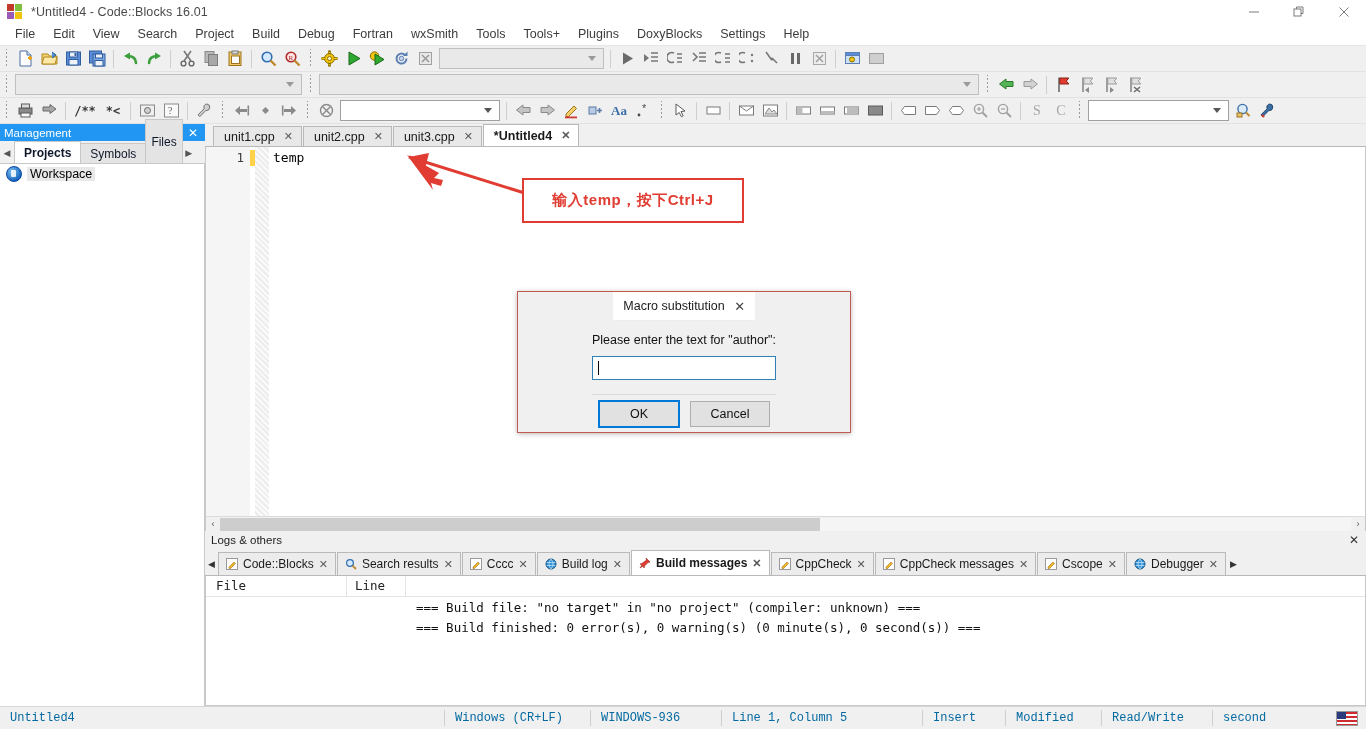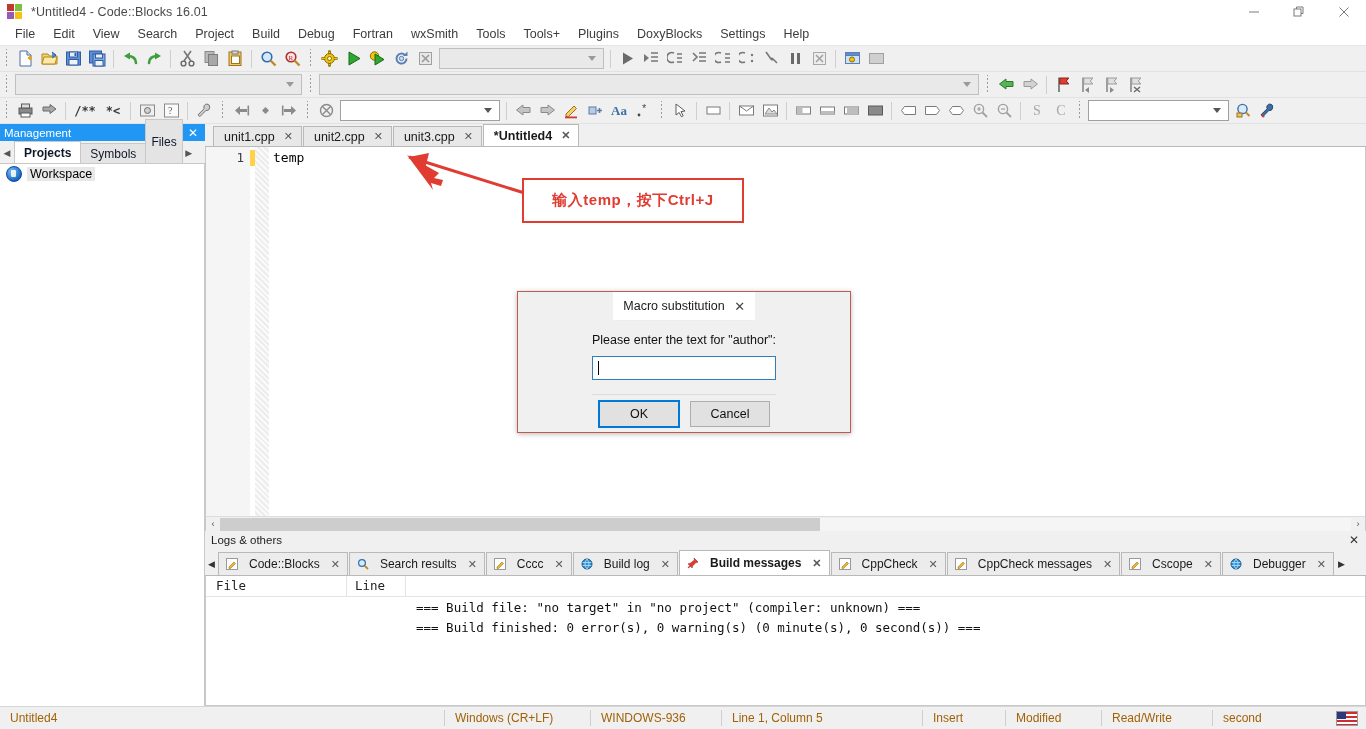--- a/index.html
+++ b/index.html
@@ -102,39 +102,39 @@
             font-size:15px;font-weight:bold;color:#e03c31;letter-spacing:.5px;}
 
   
   .logs{height:175px;flex:none;display:flex;flex-direction:column;background:#f0f0f0;}
   .logs-head{height:18px;display:flex;align-items:center;background:#f0f0f0;
              padding:0 4px 0 6px;font-size:11.5px;color:#222;flex:none;}
   .logs-head .t{flex:1;}
   .logs-x{color:#333;font-size:12px;padding:0 3px;}
   .log-tabs{height:26px;display:flex;align-items:flex-end;background:#f0f0f0;flex:none;
             border-bottom:1px solid #b9b9b9;}
-  .ltab{height:22px;padding:0 7px;display:flex;align-items:center;gap:11px;font-size:12px;
+  .ltab{height:22px;padding:0 7px;display:flex;align-items:center;gap:5px;font-size:12px;
         background:#ececec;border:1px solid #b9b9b9;border-bottom:none;margin-right:1px;flex:none;color:#1a1a1a;}
   .ltab.sel{background:#fff;font-weight:bold;height:24px;position:relative;z-index:2;}
   .ltab .x{color:#5a5a5a;font-size:11px;}
   .ltab-arrow{width:13px;height:22px;display:flex;align-items:center;justify-content:center;
               font-size:9px;color:#333;flex:none;}
   .log-body{flex:1;background:#fff;overflow:hidden;border:1px solid #c8c8c8;border-top:none;}
   .log-hdr{display:flex;height:20px;align-items:center;font-family:"DejaVu Sans Mono","Liberation Mono",monospace;
            font-size:12.5px;color:#222;border-bottom:1px solid #e4e4e4;}
   .col-file{width:130px;padding-left:10px;flex:none;border-right:1px solid #e4e4e4;height:20px;line-height:20px;}
   .col-line{width:50px;padding-left:8px;flex:none;border-right:1px solid #e4e4e4;height:20px;line-height:20px;}
   .col-msg{flex:1;padding-left:10px;}
   .log-row{display:flex;height:20px;align-items:center;font-family:"DejaVu Sans Mono","Liberation Mono",monospace;
            font-size:12.5px;color:#111;}
   .log-row .col-file,.log-row .col-line{border-right:1px solid transparent;}
 
   
   .status{height:22px;background:#f0f0f0;display:flex;align-items:center;flex:none;
-          border-top:1px solid #d6d6d6;font-size:12px;color:#a16207;}
+          border-top:1px solid #d6d6d6;font-size:12px;color:#0369a1;font-family:Liberation Mono, monospace;}
   .sf{padding:0 10px;height:16px;display:flex;align-items:center;border-right:1px solid #cfcfcf;flex:none;}
   .sf.grow{flex:1;border-right:1px solid #cfcfcf;}
   .sf.nb{border-right:none;}
   .flagico{width:20px;height:13px;margin:0 8px;position:relative;overflow:hidden;flex:none;border:1px solid #999;}
   .flagico .stripes{position:absolute;inset:0;
       background:repeating-linear-gradient(#cf2b30 0 2px,#fff 2px 4px);}
   .flagico .canton{position:absolute;left:0;top:0;width:9px;height:7px;background:#2b3a7a;}
 
   
   .dlg-wrap{position:absolute;left:517px;top:291px;width:332px;height:140px;z-index:60;}

